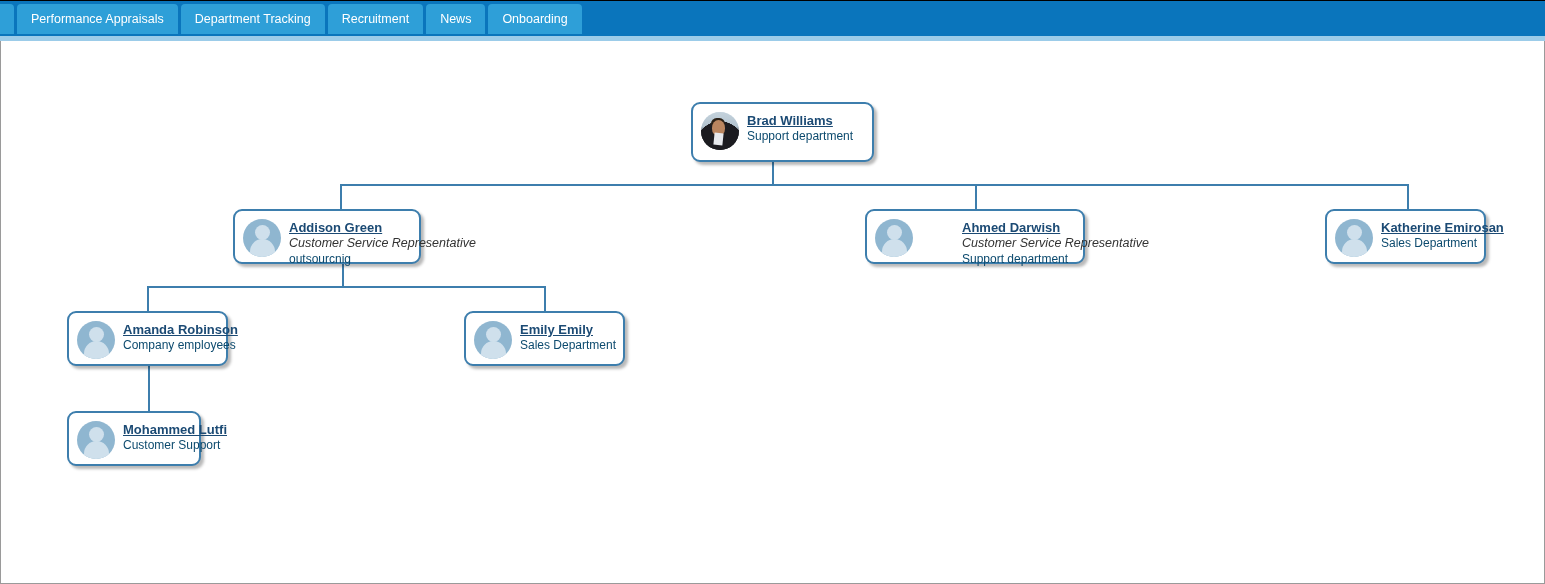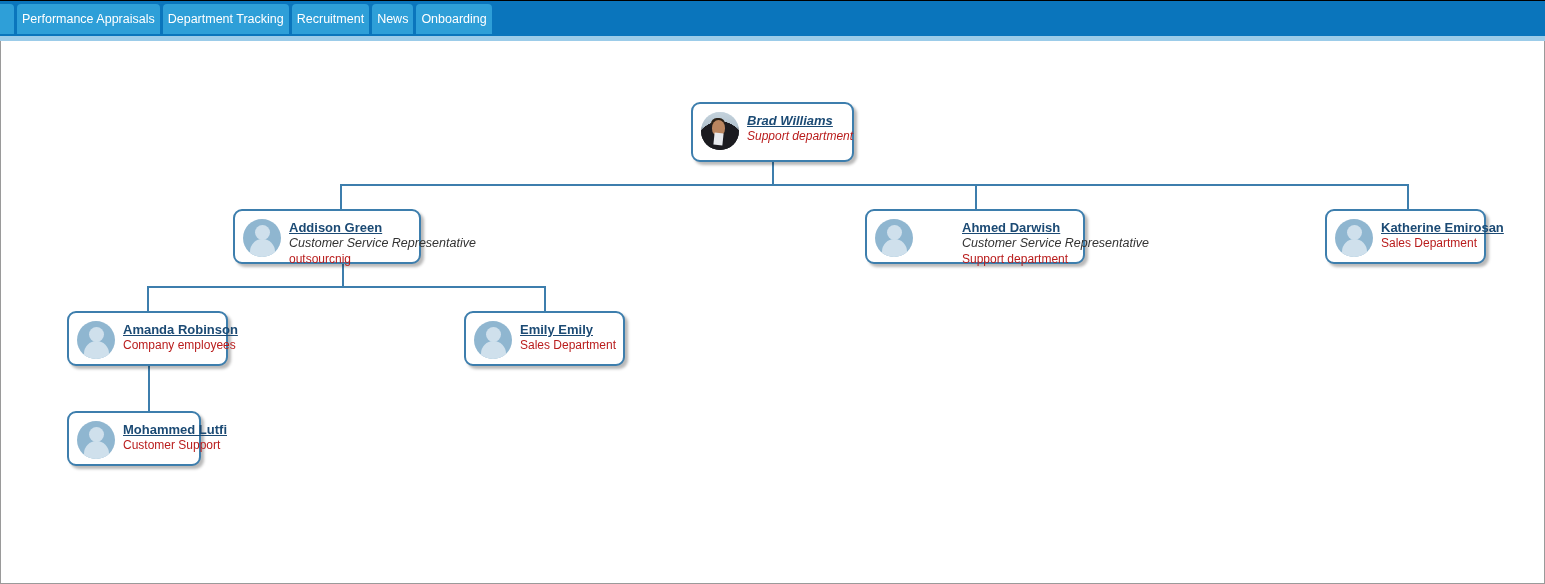--- a/index.html
+++ b/index.html
@@ -46,21 +46,21 @@
     align-items: stretch;
     gap: 3px;
     white-space: nowrap;
   }
   .nav-tab {
     background: #2e9fd8;
     color: #ffffff;
     font-size: 12.5px;
     line-height: 30px;
     height: 30px;
-    padding: 0 5px;
+    padding: 0 14px;
     border-radius: 4px 4px 0 0;
     cursor: pointer;
     user-select: none;
   }
   .nav-tab.clipped {
     padding: 0 4px 0 0;
     width: 10px;
     overflow: hidden;
     border-radius: 0 4px 0 0;
     text-indent: -6px;
@@ -192,21 +192,21 @@
     cursor: pointer;
   }
   .node-title {
     color: #333333;
     font-size: 12.5px;
     font-style: italic;
     line-height: 16px;
     white-space: nowrap;
   }
   .node-dept {
-    color: #b91c1c;
+    color: #0c4a6e;
     font-size: 12px;
     line-height: 16px;
     white-space: nowrap;
   }
   .node-name:empty, .node-title:empty, .node-dept:empty { display: none; }
 </style>
 </head>
 <body>
 
 <div id="app-window">
@@ -239,21 +239,21 @@
       <div class="conn conn-v" style="left:974px; top:143px; height:26px;"></div>
       <div class="conn conn-v" style="left:1406px; top:143px; height:26px;"></div>
 
       <div class="conn conn-v" style="left:341px; top:222px; height:25px;"></div>
       <div class="conn conn-h" style="left:146px; top:245px; width:398px;"></div>
       <div class="conn conn-v" style="left:146px; top:245px; height:26px;"></div>
       <div class="conn conn-v" style="left:543px; top:245px; height:26px;"></div>
 
       <div class="conn conn-v" style="left:147px; top:325px; height:46px;"></div>
 
-      <div class="node" style="left:690px; top:61px; width:163px; height:60px;font-style:italic;">
+      <div class="node" style="left:690px; top:61px; width:183px; height:60px;">
         <div class="node-avatar photo">
           <div class="photo-bg"></div>
           <div class="photo-hair"></div>
           <div class="photo-face"></div>
           <div class="photo-collar"></div>
         </div>
         <div class="node-text">
           <div class="node-name">Brad Williams</div>
 
           <div class="node-dept">Support department</div>

